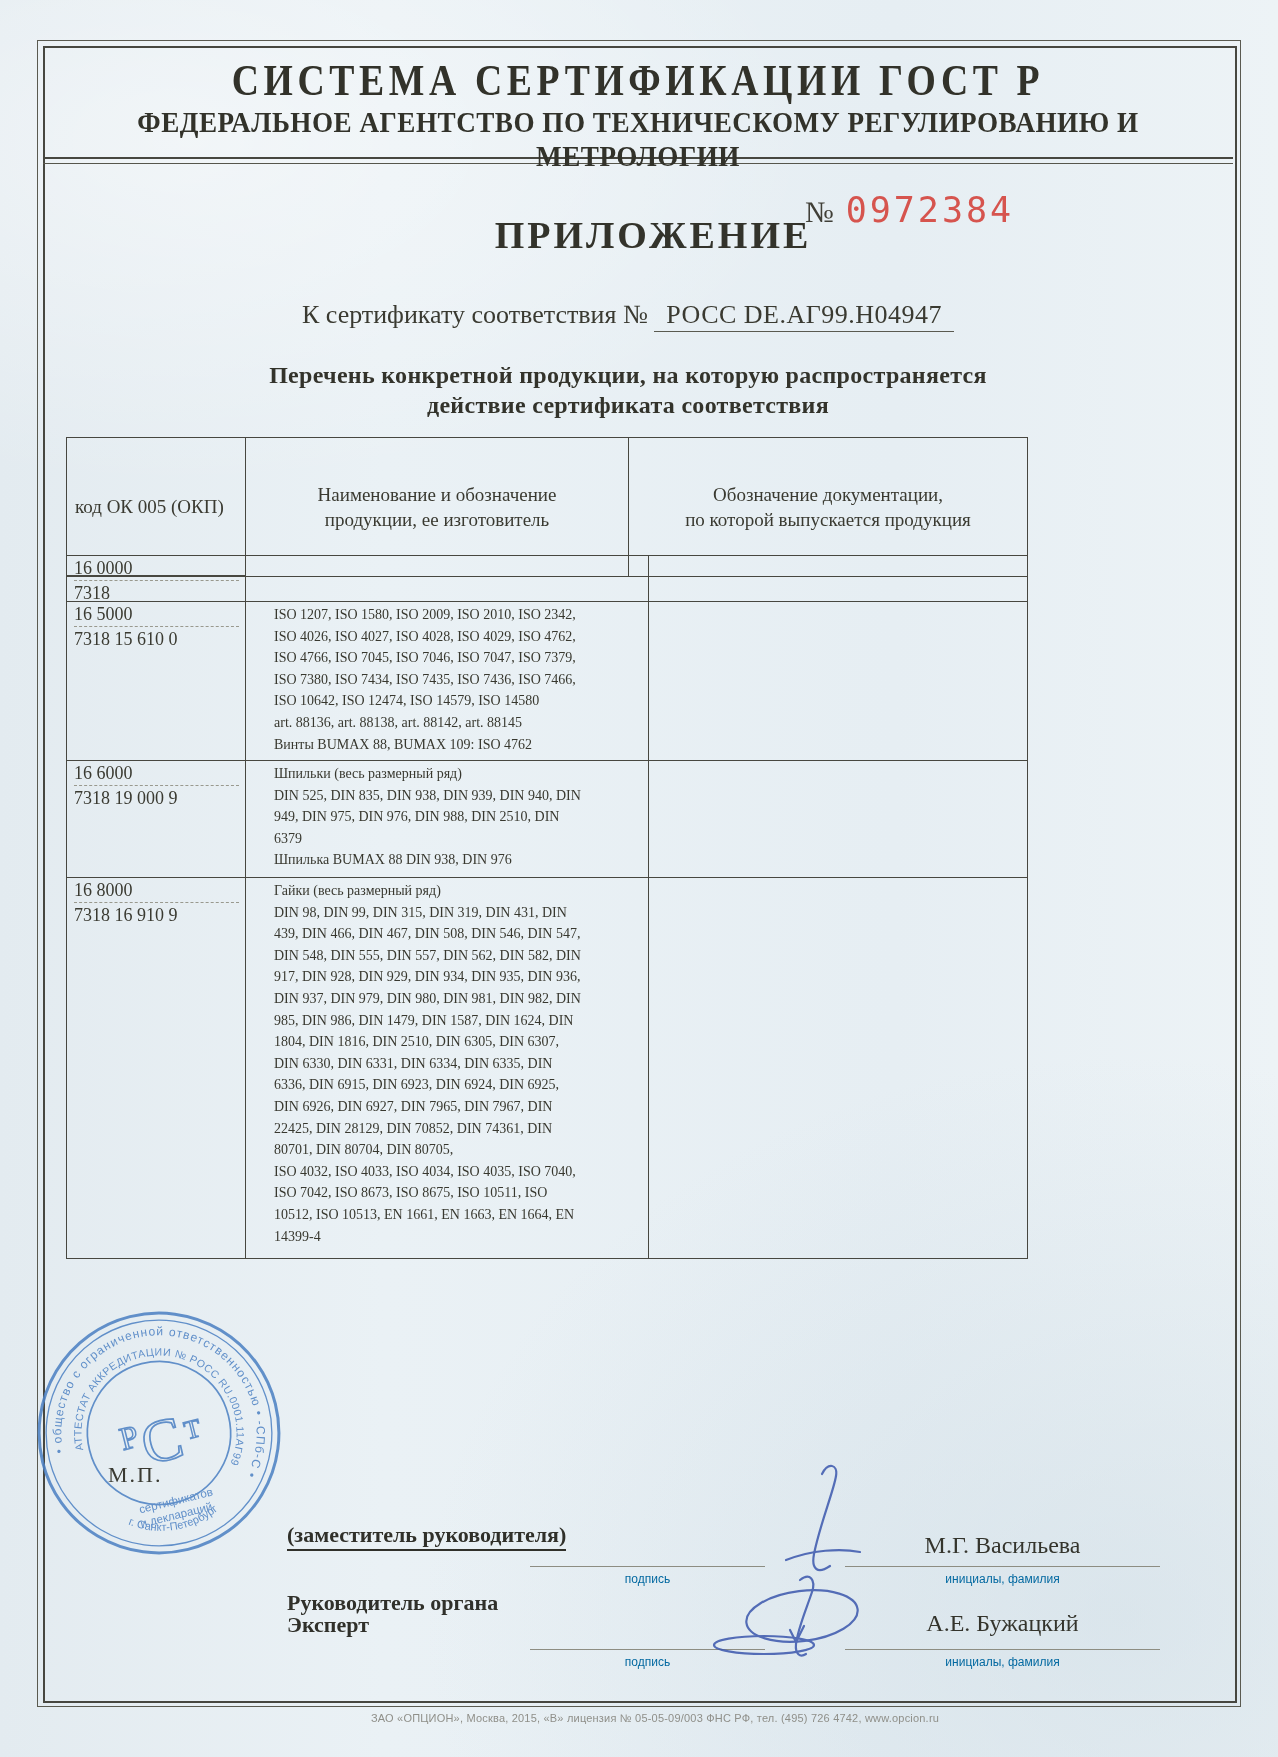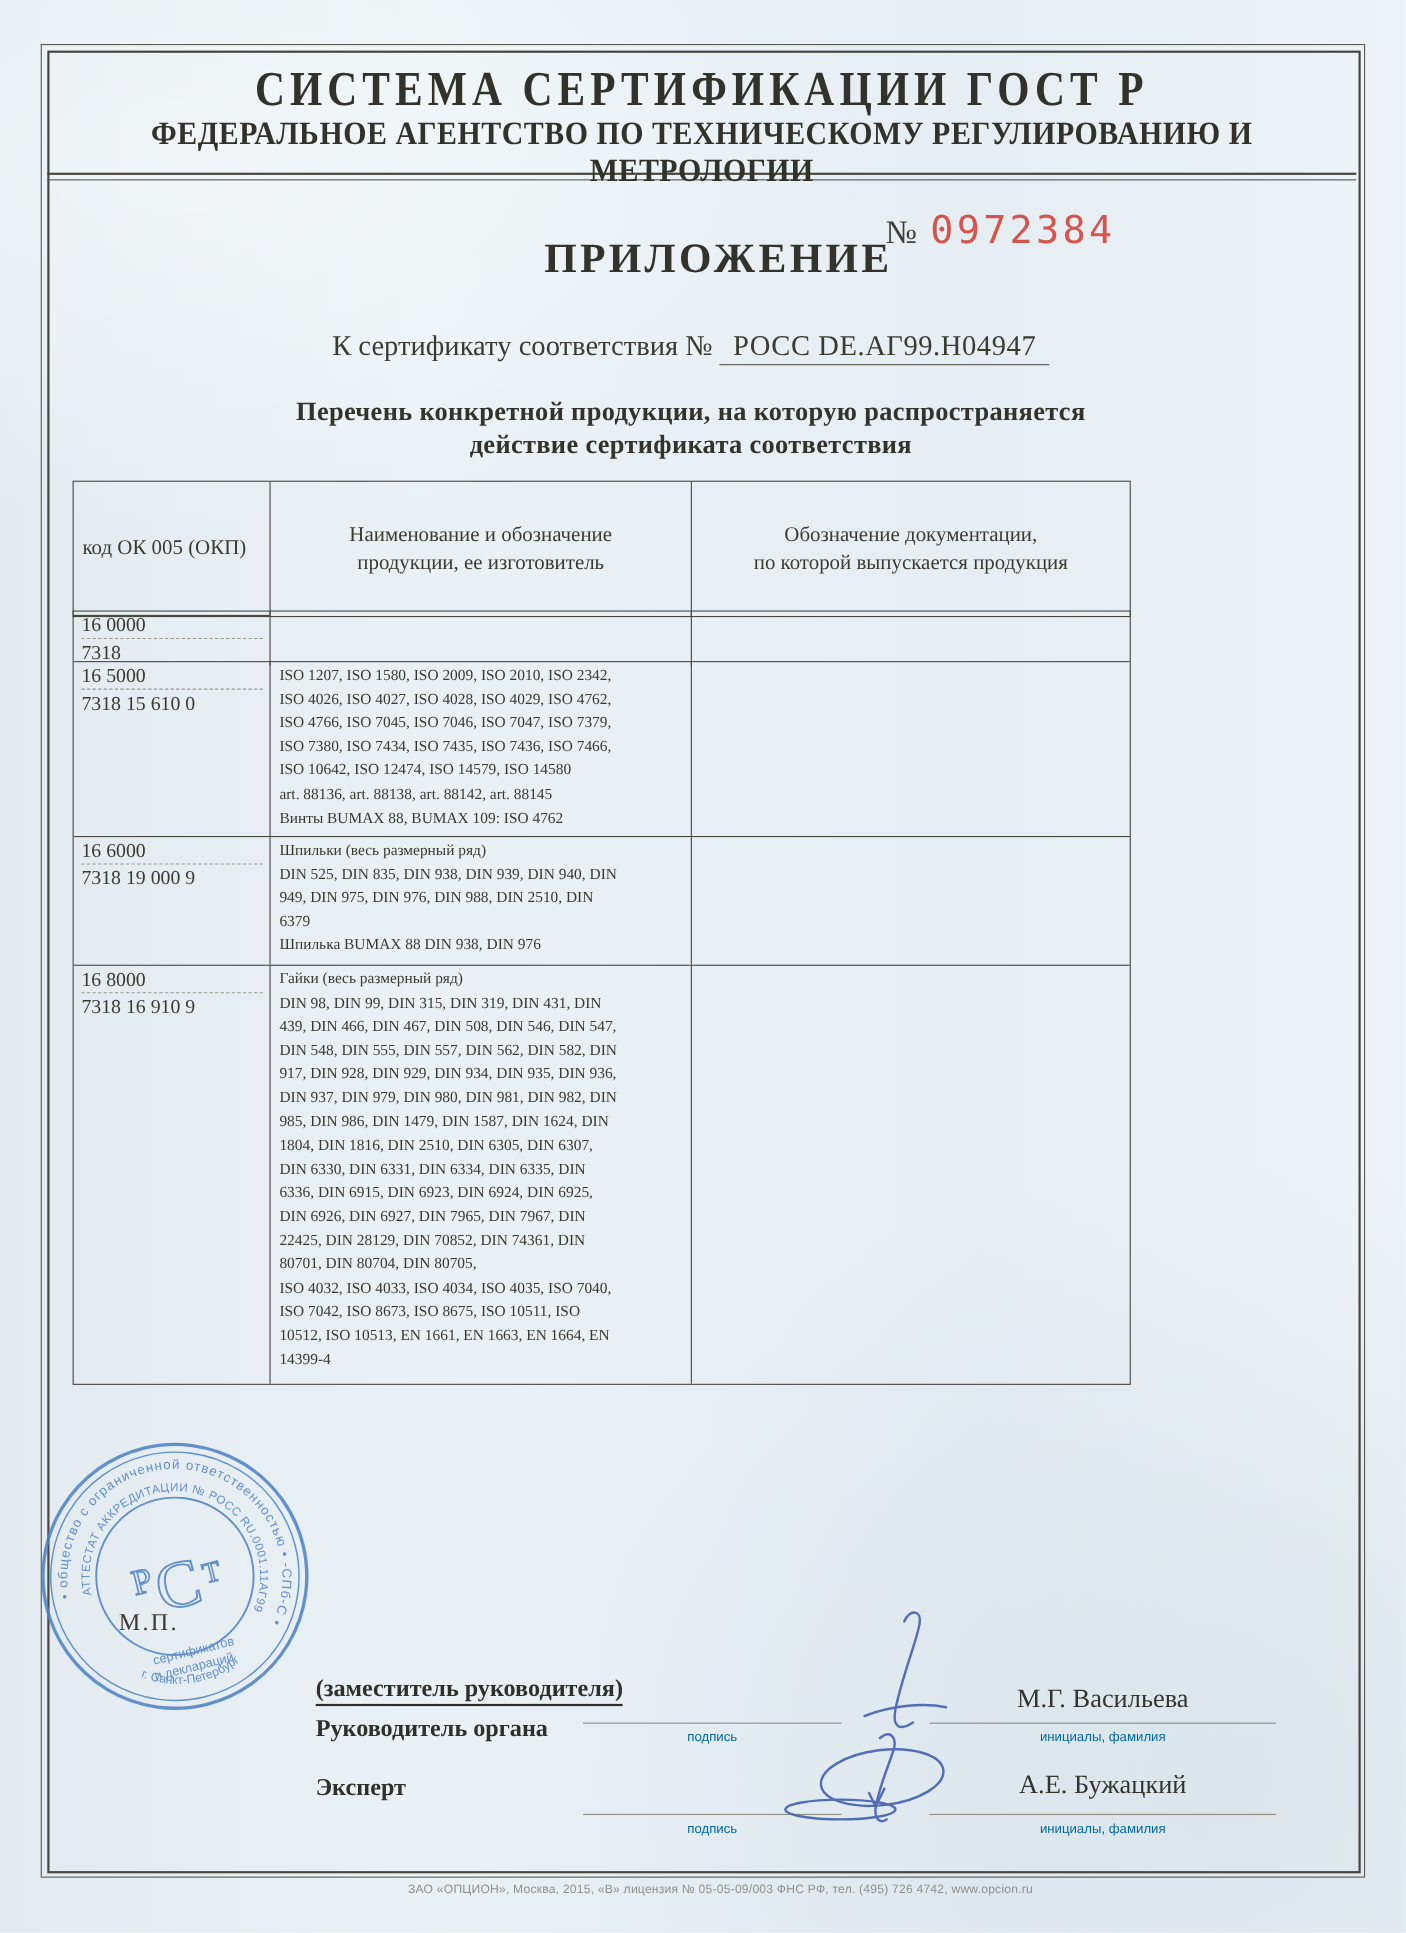--- a/index.html
+++ b/index.html
@@ -22,38 +22,38 @@
   
   .blank-no{left:805px;top:190px;display:flex;align-items:baseline;gap:12px;}
   .no-sign{font-size:30px;color:#403f37;}
   .no-digits{font-family:"DejaVu Sans Mono",monospace;font-size:35px;letter-spacing:3px;color:#d6544e;}
   
   .title{left:43px;top:213px;width:1140px;text-align:center;font-size:38px;font-weight:700;letter-spacing:3px;color:#33332b;padding-left:40px;}
   .cert-line{left:43px;top:300px;width:1170px;text-align:center;font-size:26px;color:#3a3a31;}
   .cert-line .num{border-bottom:1.6px solid #5a5a50;padding:0 12px 2px 12px;letter-spacing:.5px;}
   .subtitle{left:43px;top:360px;width:1170px;text-align:center;font-size:24px;font-weight:700;line-height:30px;white-space:pre-line;color:#33332b;letter-spacing:.3px;}
   
-  .thead{left:66px;top:437px;width:962px;height:124px;border:1.8px solid #474740;box-sizing:border-box;display:grid;grid-template-columns:179px 383px 1fr;background:transparent;}
+  .thead{left:66px;top:437px;width:962px;height:140px;border:1.8px solid #474740;box-sizing:border-box;display:grid;grid-template-columns:179px 383px 1fr;background:transparent;}
   .thead .c1{border-right:1.8px solid #474740;display:flex;flex-direction:column;}
   .c1a,.c1b{flex:1;display:flex;align-items:center;padding-left:8px;font-size:19px;}
   .c1a{border-bottom:1.6px solid #474740;}
   .thead .c2,.thead .c3{display:flex;align-items:center;justify-content:center;text-align:center;font-size:19px;line-height:25px;white-space:pre-line;}
   .thead .c2{border-right:1.8px solid #474740;}
   .tbody{left:66px;top:555px;width:962px;border:1.8px solid #474740;box-sizing:border-box;}
-  .trow{display:grid;grid-template-columns:179px 383px 1fr;border-top:1.6px solid #474740;}
+  .trow{display:grid;grid-template-columns:179px 383px 1fr;border-top:1.6px solid #474740;gap:20px;}
   .trow:first-child{border-top:none;}
   .r0{height:45px;} .r1{height:158px;} .r2{height:116px;} .r3{height:380px;}
   .td1{border-right:1.6px solid #474740;padding:1px 6px 0 7px;font-size:18px;box-sizing:border-box;}
   .okp{line-height:23px;}
   .dashsep{border-top:1.6px dashed #99998e;margin:0;}
   .tnved{line-height:23px;padding-top:1px;}
   .td2{border-right:1.6px solid #474740;padding:2px 4px 0 8px;font-size:14px;line-height:21.6px;white-space:pre-line;box-sizing:border-box;color:#38382f;}
   
   .lbl{font-size:22px;font-weight:700;color:#30302a;}
-  .lbl-head{left:287px;top:1558px;}
+  .lbl-head{left:287px;top:1590px;}
   .lbl-head2{left:287px;top:1522px;border-bottom:2.4px solid #30302a;padding-bottom:1px;}
   .lbl-expert{left:287px;top:1612px;}
   .sig-line{height:0;border-bottom:1.4px solid #8d8d82;}
   .cap{font-family:"Liberation Sans",sans-serif;font-size:12px;color:#0369a1;text-align:center;}
   .name{font-size:24px;color:#34342c;text-align:center;}
   .mp{left:108px;top:1462px;font-size:22px;letter-spacing:2px;color:#3a3a32;}
   
   .footer{left:30px;top:1712px;width:1250px;text-align:center;font-family:"Liberation Sans",sans-serif;font-size:11px;color:#8f8f89;letter-spacing:.2px;}
   
   .stamp{left:28px;top:1302px;width:262px;height:262px;}

